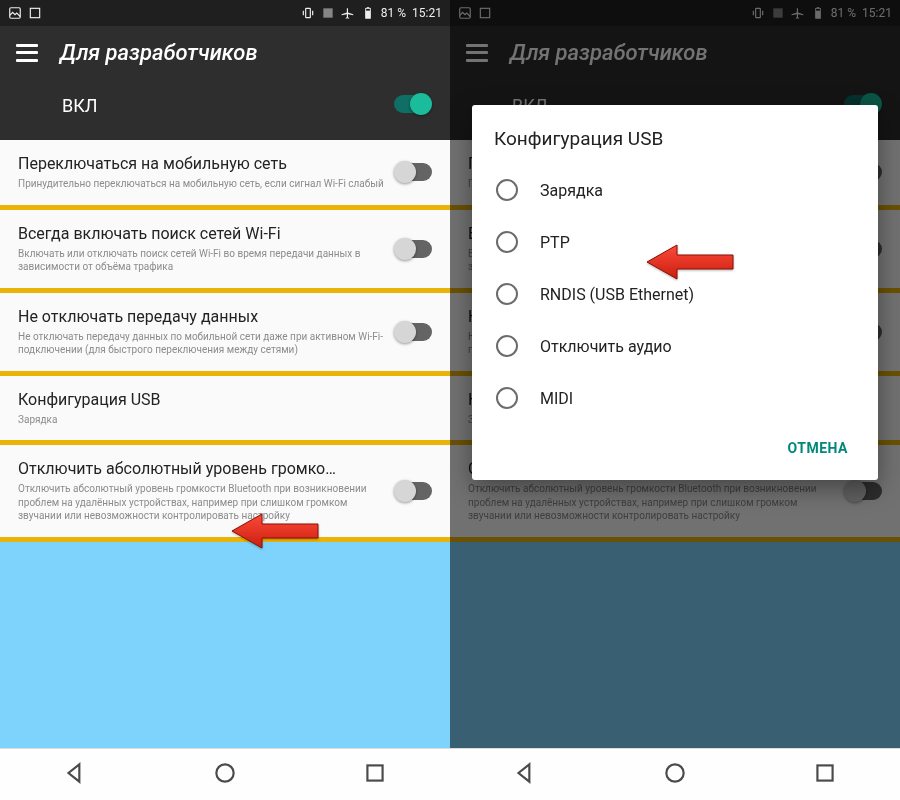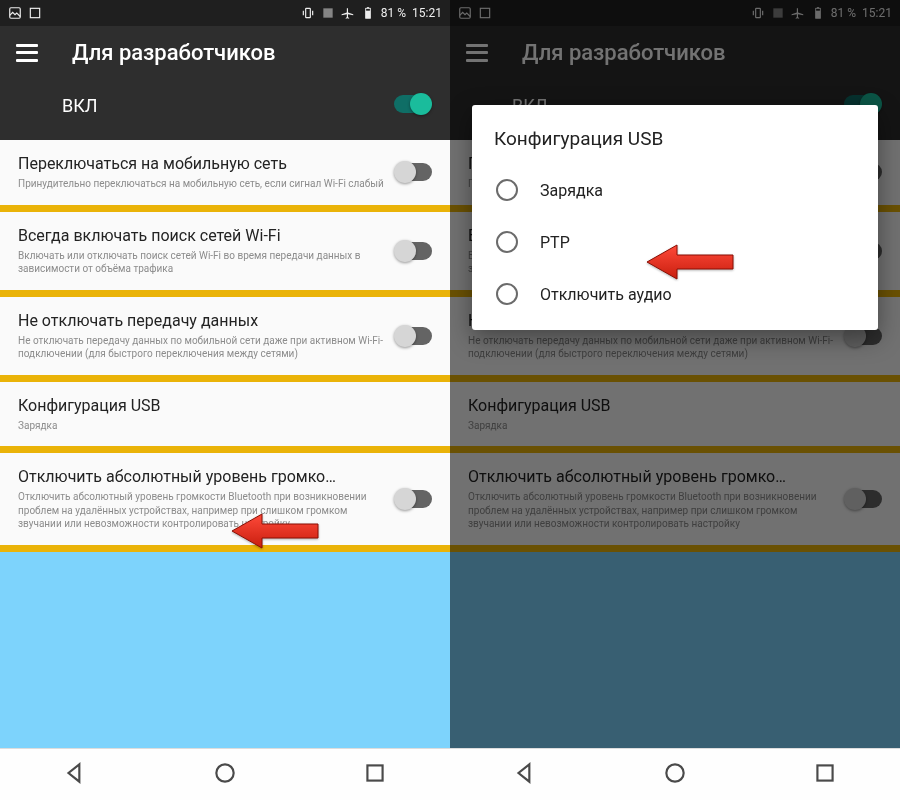--- a/index.html
+++ b/index.html
@@ -29,21 +29,21 @@
   .statusbar-right { margin-left:auto; display:flex; gap:6px; align-items:center; }
   .sb-icon { width:14px; height:14px; display:inline-flex; align-items:center; justify-content:center; }
   .sb-icon svg { width:14px; height:14px; fill:#eee; }
 
   
   .appbar {
     background: #2e2e2e;
     color: #fff;
     padding: 14px 16px 0 16px;
   }
-  .appbar-row1 { display:flex; align-items:center; gap:34px; padding-bottom:10px;}
+  .appbar-row1 { display:flex; align-items:center; gap:22px; padding-bottom:10px;font-style:italic;}
   .hamburger { width:22px; height:18px; display:flex; flex-direction:column; justify-content:space-between; }
   .hamburger span { display:block; height:3px; background:#fff; border-radius:1px;}
   .appbar-title { font-size:22px; font-weight:500; }
   .appbar-row2 { display:flex; justify-content:space-between; padding: 20px 4px 24px 4px;}
   .master-label { font-size:18px; color:#fff; margin-left:42px;}
   .switch {
     width:36px; height:18px; background:#0f6e66; border-radius:9px; position:relative;
   }
   .switch.on::after {
     content:""; position:absolute; right:-2px; top:-2px; width:22px; height:22px;
@@ -51,21 +51,21 @@
   }
   .switch.off { background:#646464;}
   .switch.off::after {
     content:""; position:absolute; left:-2px; top:-2px; width:22px; height:22px;
     background:#d6d6d6; border-radius:50%; box-shadow:0 1px 3px rgba(0,0,0,.4);
   }
 
   
   .list { background:#fafafa; }
   .item {
-    border-bottom: 7px solid #eab308;
+    border-bottom: 5px solid #eab308;
     padding: 14px 62px 14px 18px;
     position:relative;
   }
   .item .title { font-size:16px; color:#232323; margin-bottom:4px; }
   .item .sub { font-size:10px; color:#8c8c8c; line-height:1.35; filter: blur(0.35px);}
   .item .switch-slot {
     position:absolute; right:18px; top:50%; transform:translateY(-50%);
   }
 
   
@@ -342,23 +342,34 @@
     <div class="radio-row">
       <div class="radio"></div>
       <div class="radio-label">Зарядка</div>
     </div>
     <div class="radio-row">
       <div class="radio"></div>
       <div class="radio-label">PTP</div>
     </div>
     <div class="radio-row">
       <div class="radio"></div>
+      <div class="radio-label">RNDIS (USB Ethernet)</div>
+    </div>
+    <div class="radio-row">
+      <div class="radio"></div>
       <div class="radio-label">Отключить аудио</div>
     </div>
-
+    <div class="radio-row">
+      <div class="radio"></div>
+      <div class="radio-label">MIDI</div>
+    </div>
+
+    <div class="dialog-actions">
+      <div class="cancel-btn">ОТМЕНА</div>
+    </div>
   </div>
 
   <div class="arrow" style="top:241px; left:195px;">
     <svg width="90" height="42" viewBox="0 0 90 42">
       <defs>
         <linearGradient id="rg2" x1="0" x2="0" y1="0" y2="1">
           <stop offset="0" stop-color="#ff4a3a"></stop>
             <stop offset="1" stop-color="#c81e0e"></stop>
         </linearGradient>
       </defs>

